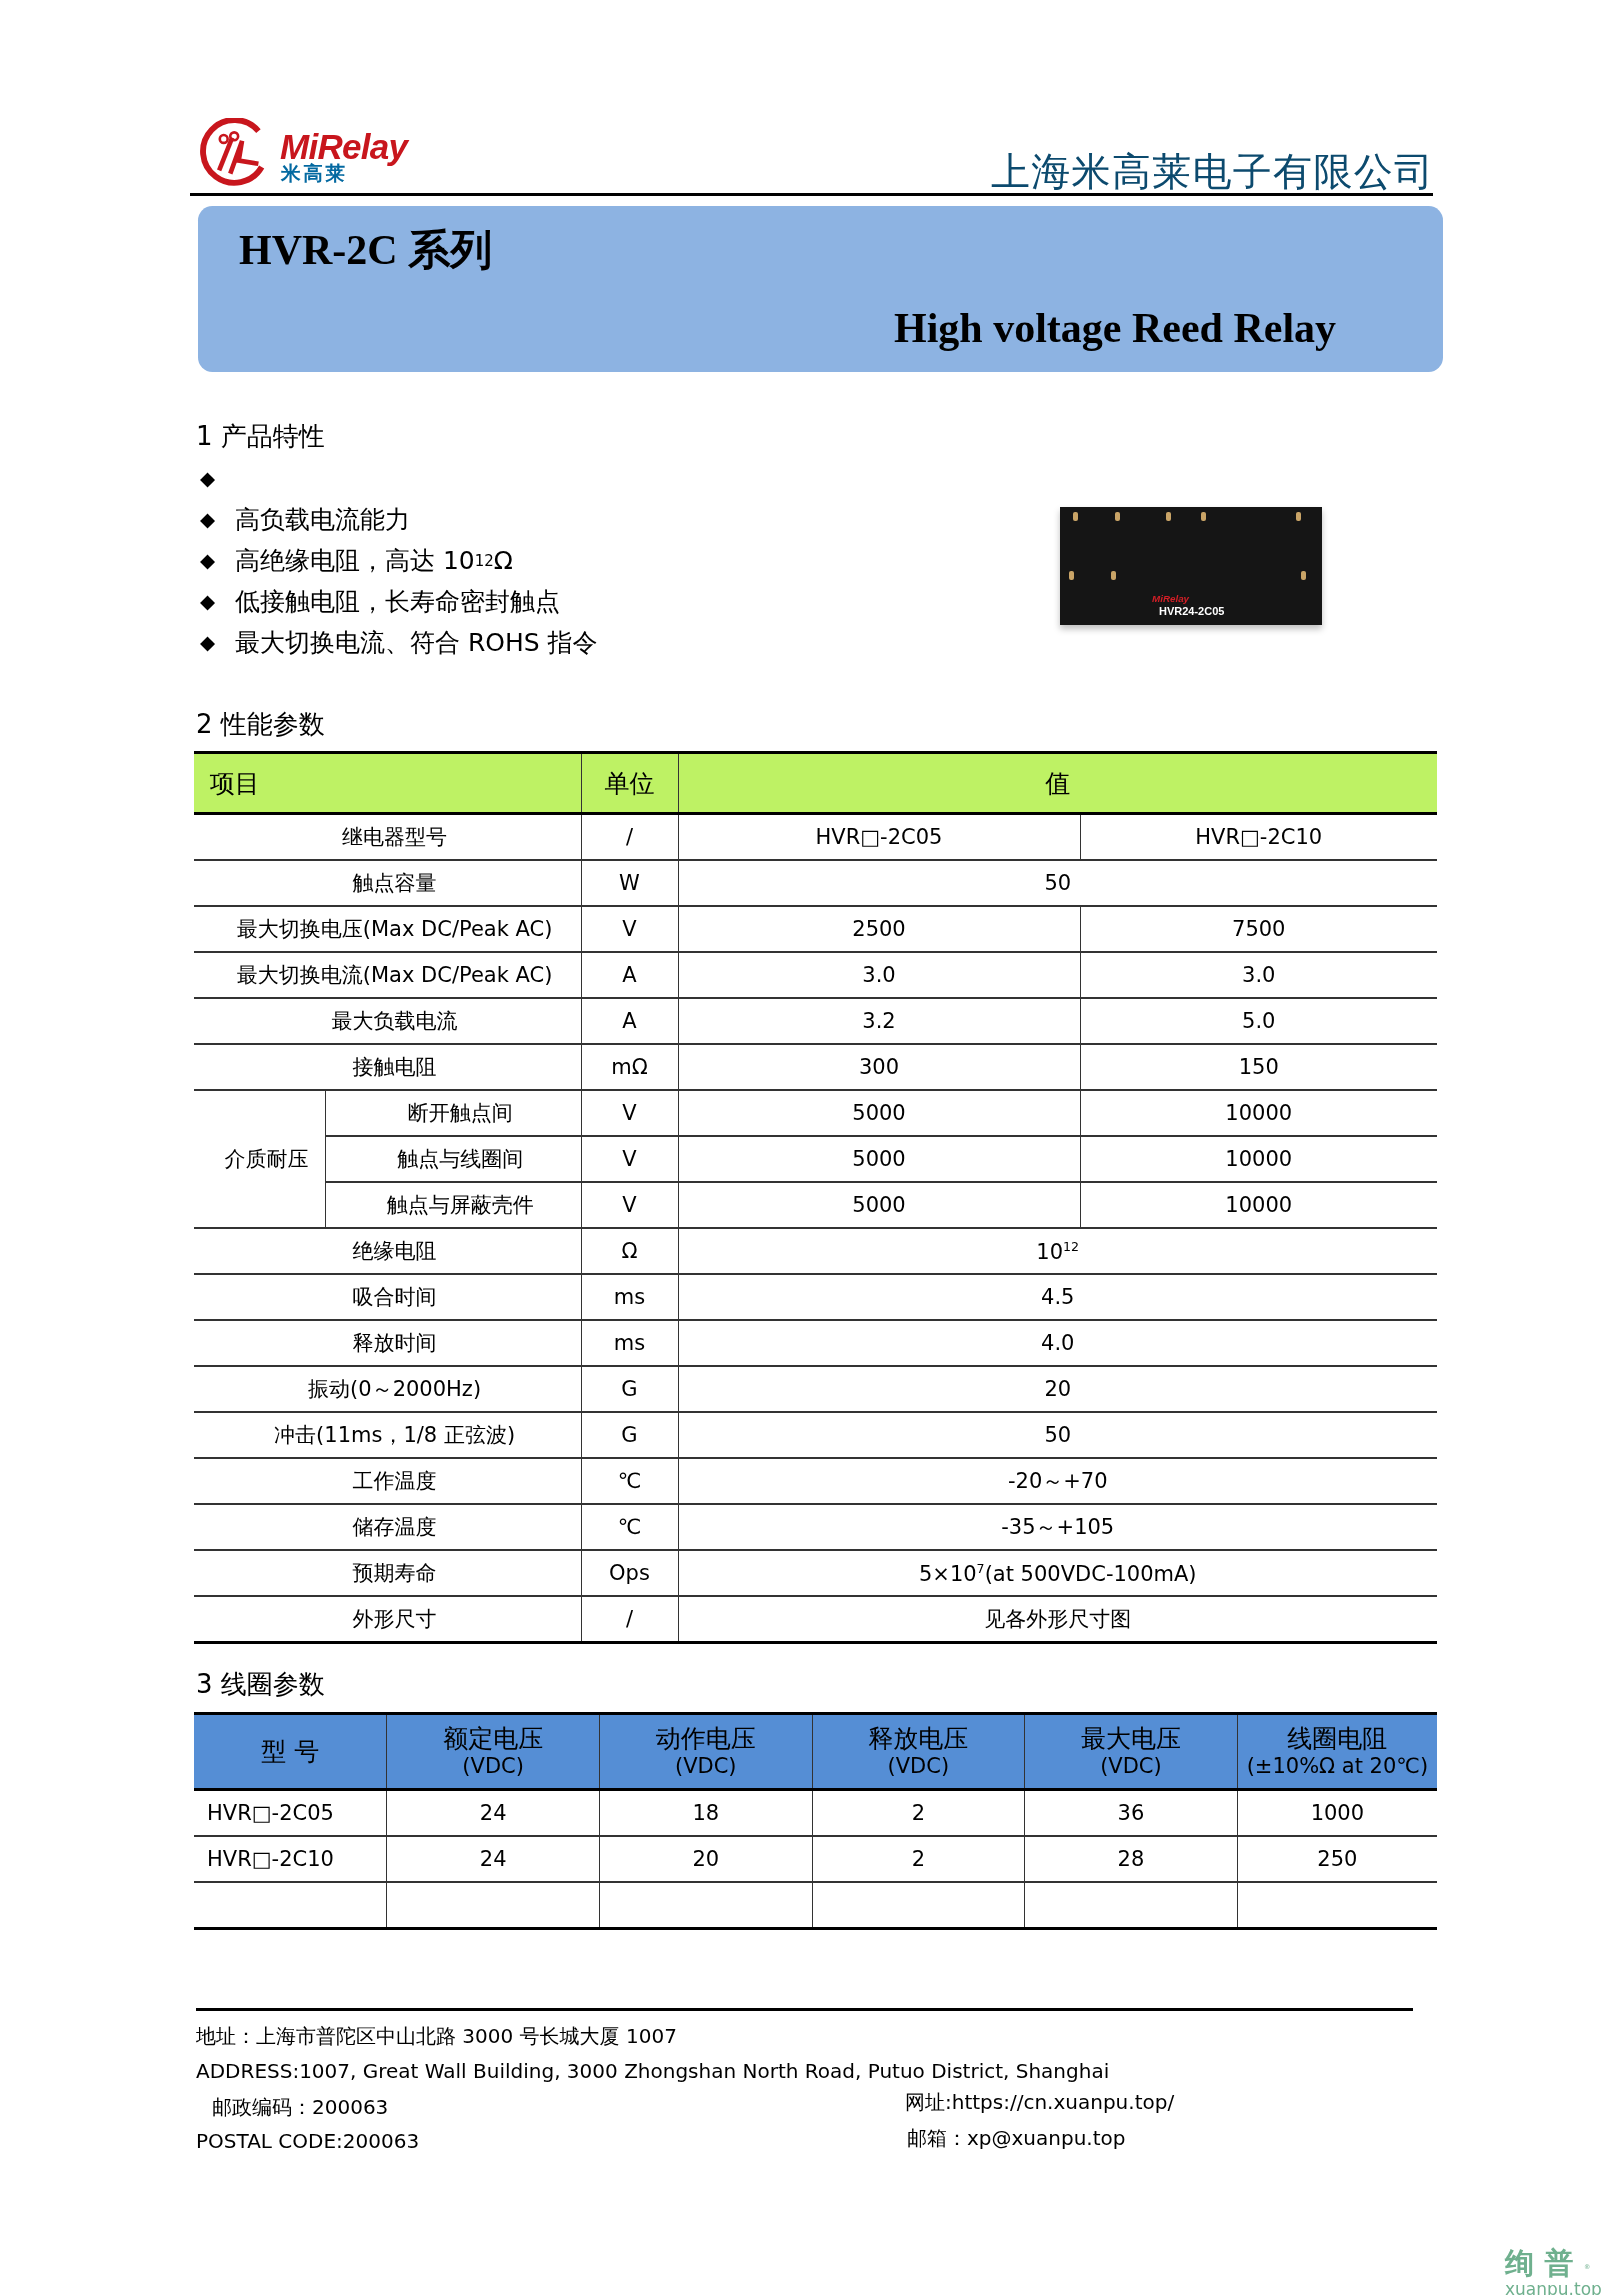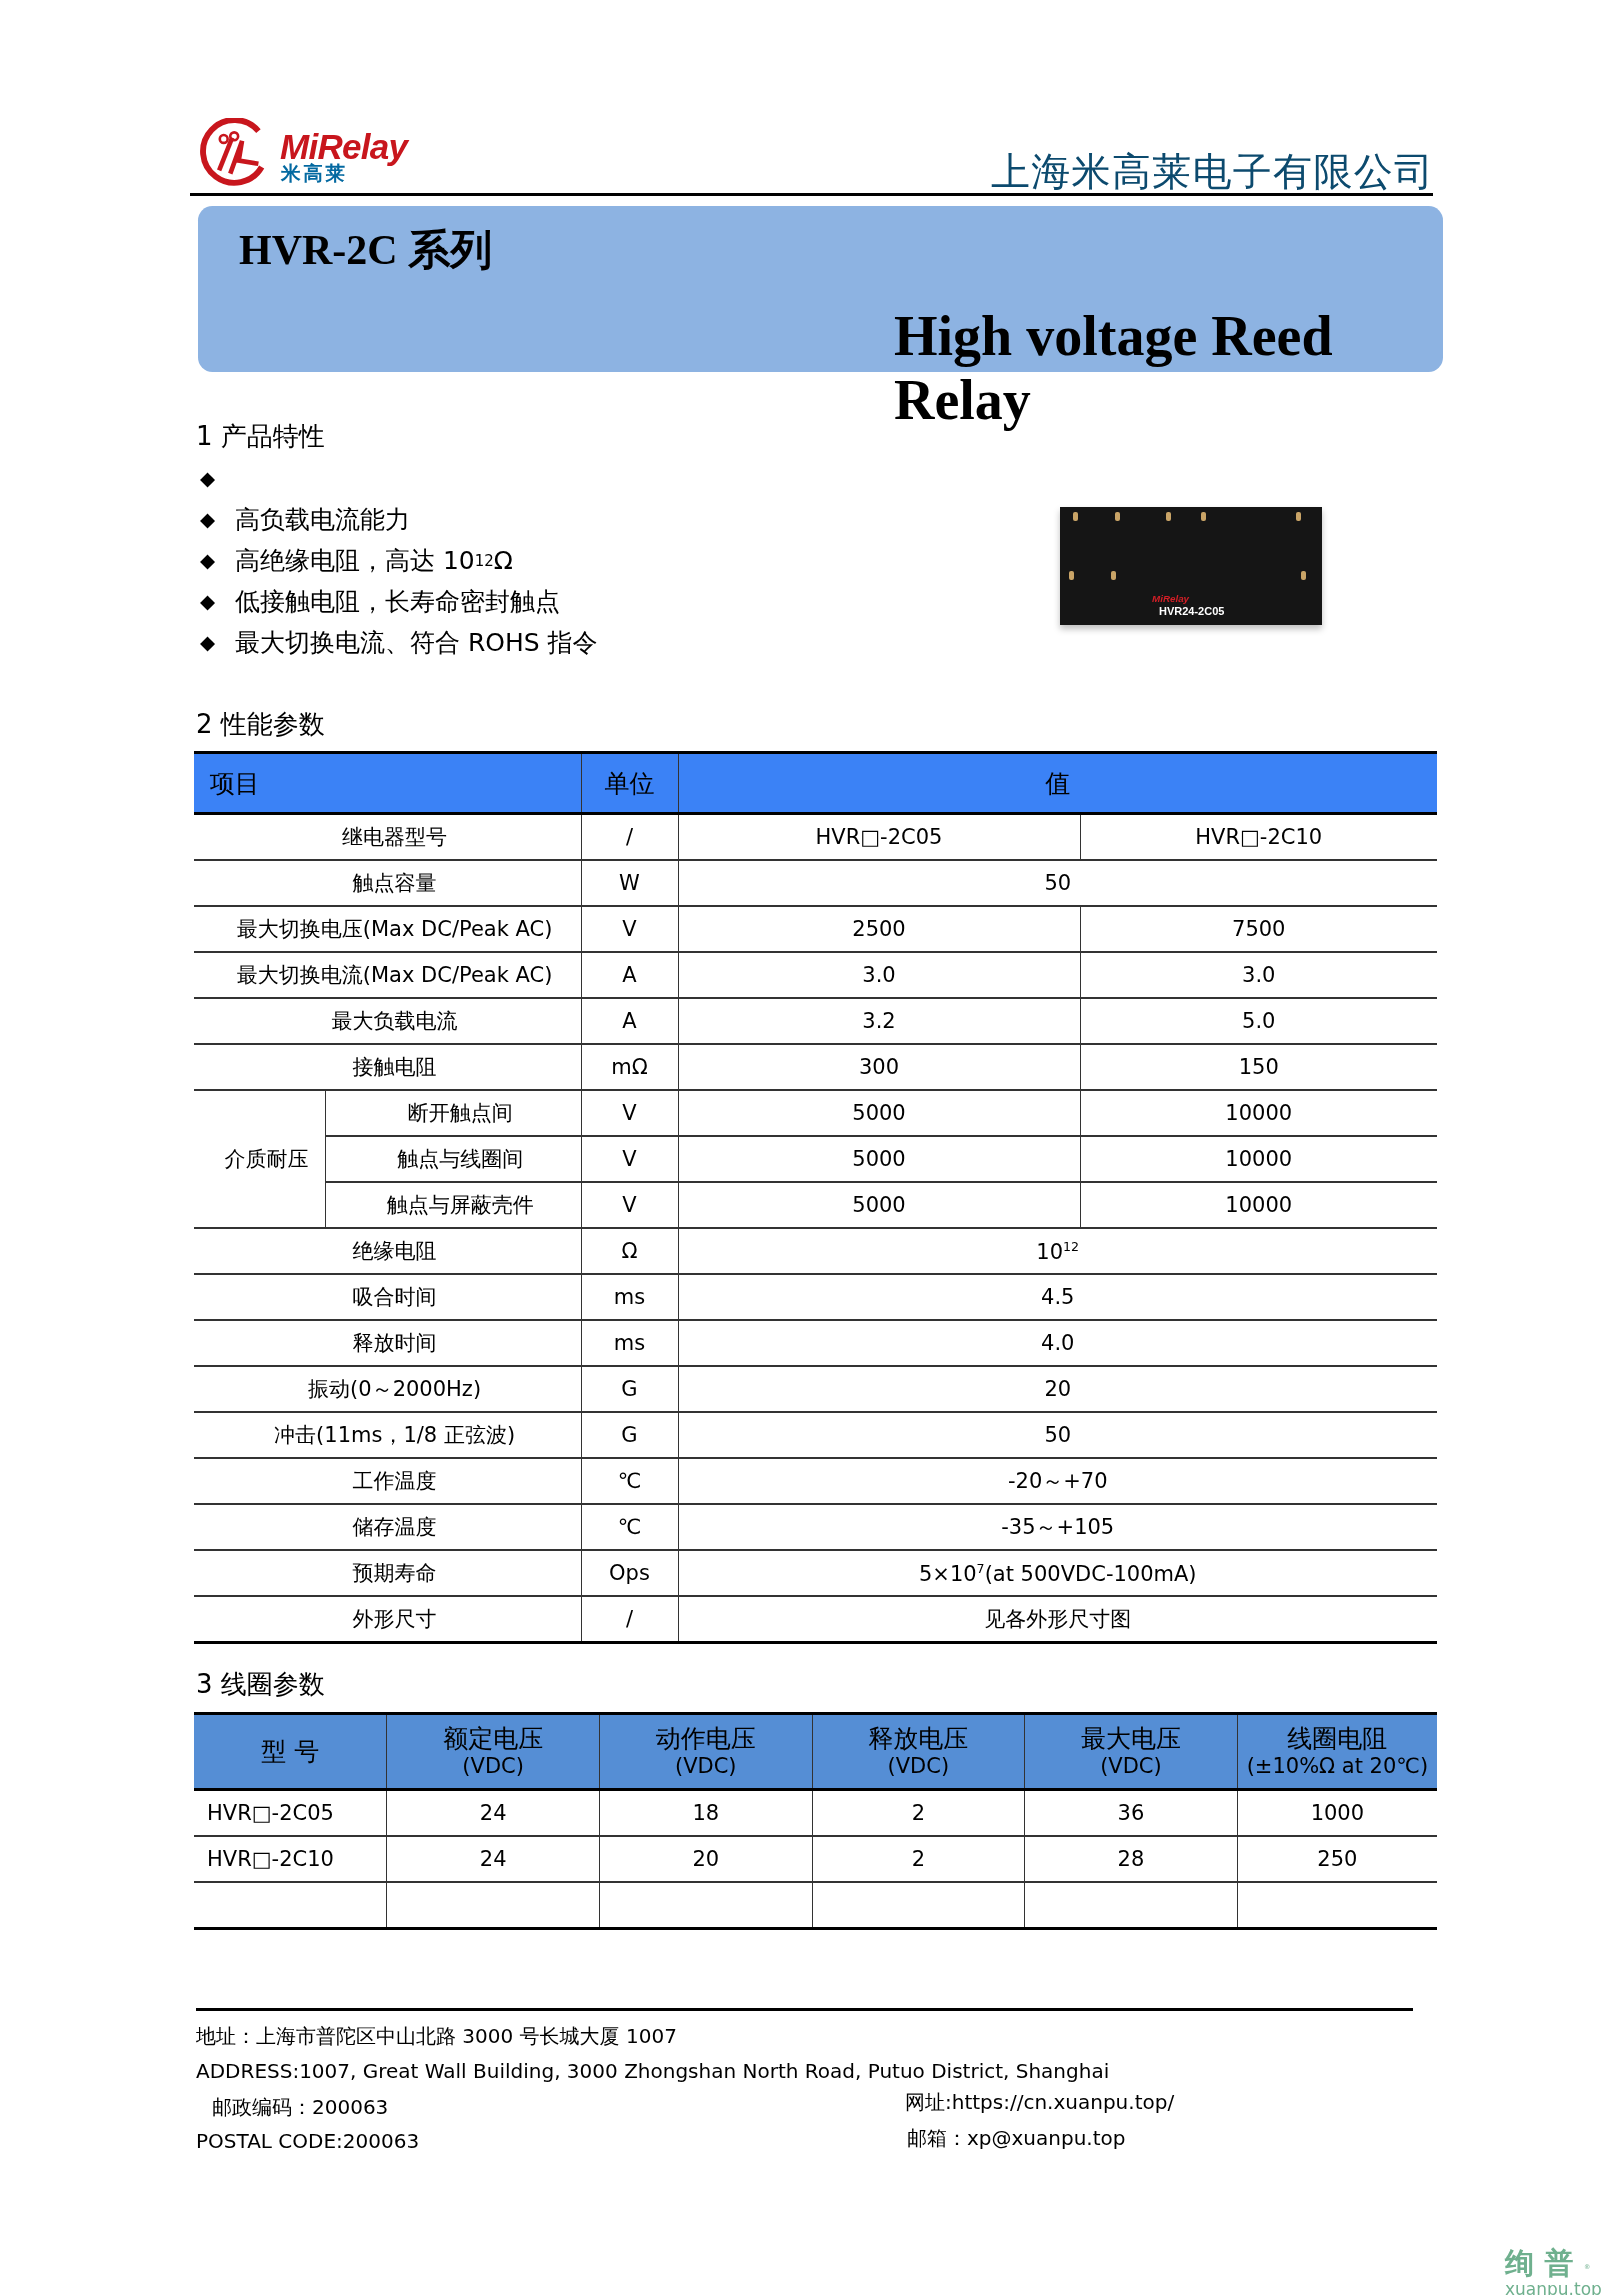--- a/index.html
+++ b/index.html
@@ -10,38 +10,38 @@
   
   .logo { left:196px; top:118px; width:249px; height:72px; }
   .logo-text-en { position:absolute; left:84px; top:9.2px; font-family:"Liberation Sans",sans-serif; font-weight:bold; font-style:italic; font-size:35px; color:#c8161d; letter-spacing:-0.7px; }
   .logo-text-cn { position:absolute; left:85px; top:42px; font-weight:bold; font-size:19.6px; color:#0369a1; letter-spacing:2.6px; }
   .company { left:991px; top:145px; font-size:39px; color:#0c4a6e; letter-spacing:1.3px; font-weight:300; }
   .header-rule { left:190px; top:193px; width:1243px; height:2.6px; background:#000; }
 
   .banner { left:198px; top:206px; width:1245px; height:166px; background:#8db3e2; border-radius:14.4px; }
   .banner-series { position:absolute; left:41px; top:16.4px; font-family:"Liberation Serif",serif; font-weight:bold; font-size:42px; }
   .banner-cn { position:absolute; left:785px; top:16.4px; font-family:"Liberation Serif",serif; font-weight:bold; font-size:42px; }
-  .banner-en { position:absolute; left:696px; top:98px; font-family:"Liberation Serif",serif; font-weight:bold; font-size:56px; }
+  .banner-en { position:absolute; left:696px; top:98px; font-family:"Liberation Serif",serif; font-weight:bold; font-size:42px; }
 
   .section-title { font-size:26px; font-family:"DejaVu Sans",sans-serif; }
   .features { left:200px; top:458px; }
   .feature { display:flex; align-items:center; font-size:25px; height:41px; }
   .bullet { width:35px; font-size:19.6px; }
   sup { font-size:0.6em; }
 
   .product { left:1060px; top:507px; width:262px; height:118px; background:#151515;
              box-shadow: 0 3.9px 6.5px rgba(0,0,0,0.25); }
   .pin { position:absolute; width:4.6px; height:9.2px; background:#c9a467; border-radius:2px; }
   .product-brand { position:absolute; left:92px; top:86px; font-family:"Liberation Sans",sans-serif; font-weight:bold; font-style:italic; font-size:9.8px; color:#d21e26; }
   .product-model { position:absolute; left:99px; top:98px; font-family:"Liberation Sans",sans-serif; font-weight:bold; font-size:11px; color:#fff; }
 
   
   table { border-collapse:collapse; position:absolute; font-family:"DejaVu Sans","Liberation Sans",sans-serif; }
   .spec { left:194px; top:751px; width:1243px; }
-  .spec th { background:#3b82f6; font-weight:normal; font-size:25px; height:56px; border-left:0.7px solid #333; }
+  .spec th { background:#bef264; font-weight:normal; font-size:25px; height:56px; border-left:0.7px solid #333; }
   .spec th:first-child { text-align:left; padding-left:15.7px; border-left:none; }
   .spec thead tr { border-top:3.9px solid #000; border-bottom:3.9px solid #000; }
   .spec td { font-size:21px; height:42px; border-left:0.7px solid #333; border-bottom:2px solid #333; text-align:center; }
   .spec td.lbl { text-align:center; padding-left:15.7px; }
   .spec td.first { border-left:none; }
   .spec tbody tr:last-child td { border-bottom:3.9px solid #000; }
 
   .coil { left:194px; top:1712px; width:1243px; }
   .coil th { background:#558ed5; font-weight:normal; font-size:25px; height:71px; border-left:0.7px solid #333; line-height:1.2; }
   .coil th:first-child { border-left:none; }

